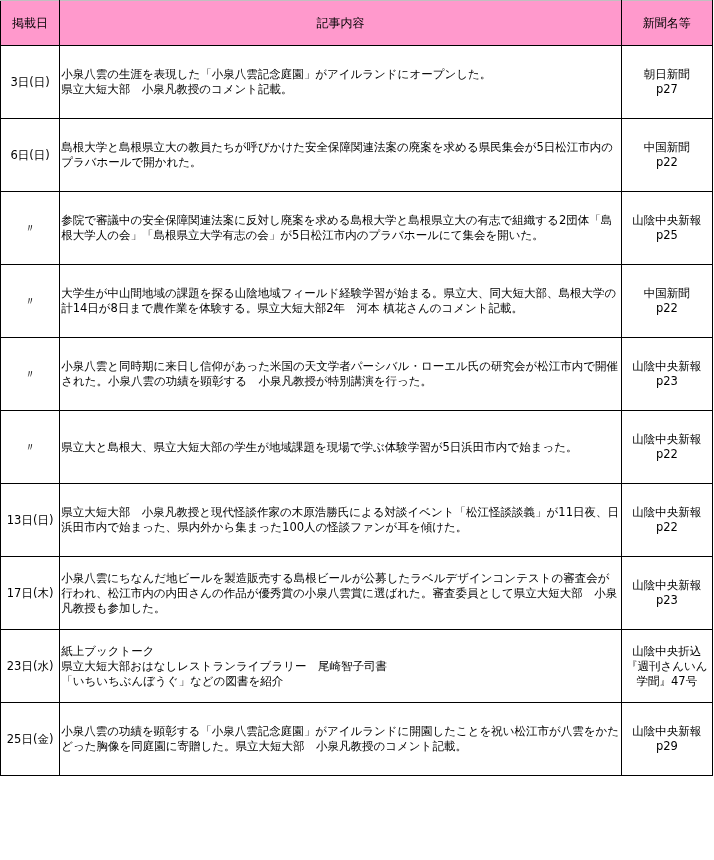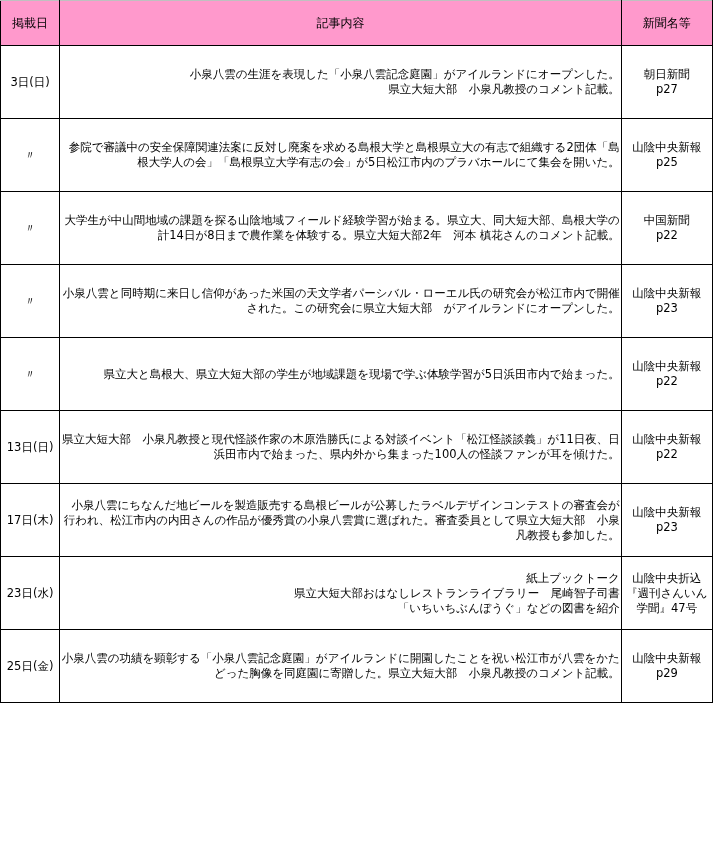--- a/index.html
+++ b/index.html
@@ -27,21 +27,21 @@
       font-size: 12px;
       border-top-color: #c0c0c0;
     }
     table.news tr.row td { height: 72px; }
     table.news td.date { text-align: center; white-space: nowrap; }
     table.news td.content { text-align: left; word-break: break-all; }
     table.news td.source { text-align: center; white-space: normal; }
     .col-date { width: 59px; }
     .col-content { width: 560px; }
     .col-source { width: 91px; }
-    .line { display: block; text-align: right; }
+    .line { display: block; }
     .src-name, .src-page { display: block; }
     th:first-child, td:first-child { border-left-color: #c0c0c0; }
   </style>
 </head>
 <body>
 
 <table class="news">
   <colgroup>
     <col class="col-date">
     <col class="col-content">
@@ -60,20 +60,30 @@
       <td class="content">
         <span class="line">小泉八雲の生涯を表現した「小泉八雲記念庭園」がアイルランドにオープンした。</span>
         <span class="line">県立大短大部　小泉凡教授のコメント記載。</span>
       </td>
       <td class="source">
         <span class="src-name">朝日新聞</span>
         <span class="src-page">p27</span>
       </td>
     </tr>
     <tr class="row">
+      <td class="date">6日(日)</td>
+      <td class="content">
+        <span class="line">島根大学と島根県立大の教員たちが呼びかけた安全保障関連法案の廃案を求める県民集会が5日松江市内のプラバホールで開かれた。</span>
+      </td>
+      <td class="source">
+        <span class="src-name">中国新聞</span>
+        <span class="src-page">p22</span>
+      </td>
+    </tr>
+    <tr class="row">
       <td class="date">〃</td>
       <td class="content">
         <span class="line">参院で審議中の安全保障関連法案に反対し廃案を求める島根大学と島根県立大の有志で組織する2団体「島根大学人の会」「島根県立大学有志の会」が5日松江市内のプラバホールにて集会を開いた。</span>
       </td>
       <td class="source">
         <span class="src-name">山陰中央新報</span>
         <span class="src-page">p25</span>
       </td>
     </tr>
     <tr class="row">
@@ -82,21 +92,21 @@
         <span class="line">大学生が中山間地域の課題を探る山陰地域フィールド経験学習が始まる。県立大、同大短大部、島根大学の計14日が8日まで農作業を体験する。県立大短大部2年　河本 槙花さんのコメント記載。</span>
       </td>
       <td class="source">
         <span class="src-name">中国新聞</span>
         <span class="src-page">p22</span>
       </td>
     </tr>
     <tr class="row">
       <td class="date">〃</td>
       <td class="content">
-        <span class="line">小泉八雲と同時期に来日し信仰があった米国の天文学者パーシバル・ローエル氏の研究会が松江市内で開催された。この研究会に県立大短大部　がアイルランドにオープンした。</span>
+        <span class="line">小泉八雲と同時期に来日し信仰があった米国の天文学者パーシバル・ローエル氏の研究会が松江市内で開催された。小泉八雲の功績を顕彰する　小泉凡教授が特別講演を行った。</span>
       </td>
       <td class="source">
         <span class="src-name">山陰中央新報</span>
         <span class="src-page">p23</span>
       </td>
     </tr>
     <tr class="row">
       <td class="date">〃</td>
       <td class="content">
         <span class="line">県立大と島根大、県立大短大部の学生が地域課題を現場で学ぶ体験学習が5日浜田市内で始まった。</span>

